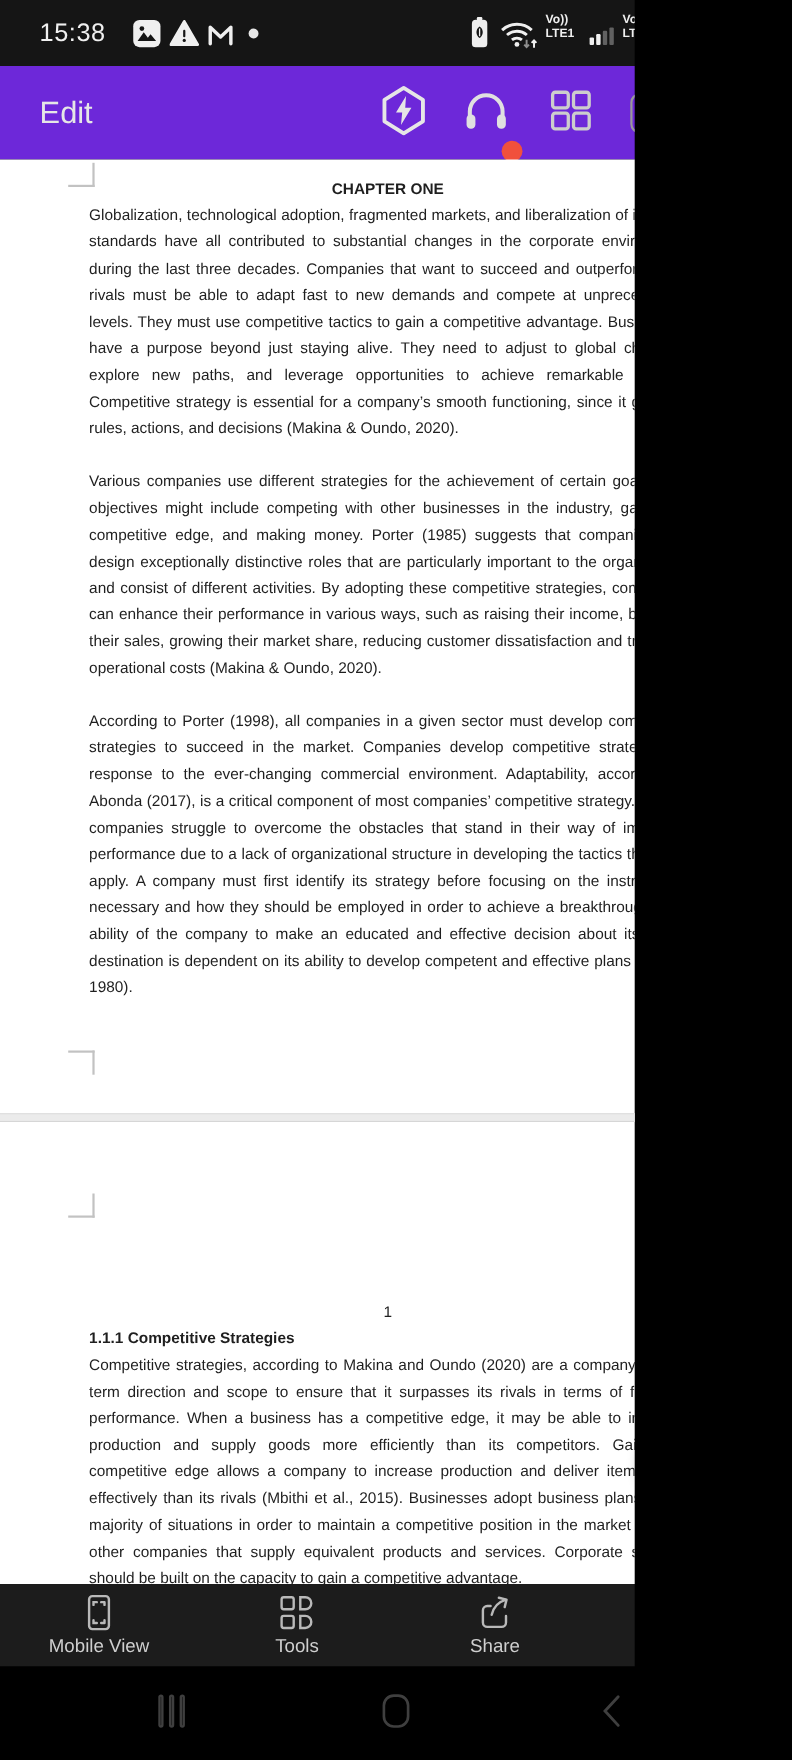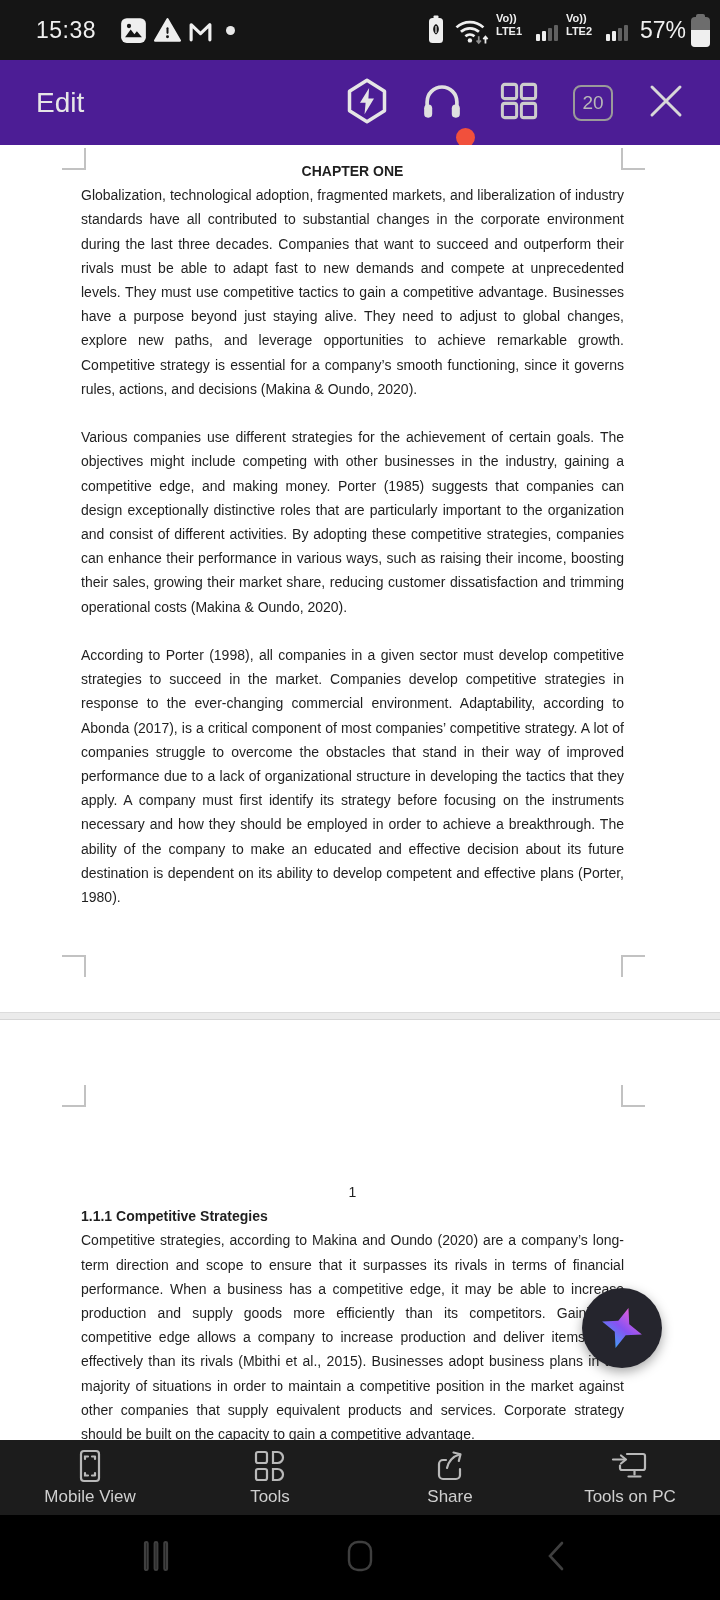--- a/index.html
+++ b/index.html
@@ -1,38 +1,38 @@
 <!DOCTYPE html>
 <html><head>
 <meta charset="utf-8">
 <style>
   * { margin:0; padding:0; box-sizing:border-box; }
   body { background:#000; }
-  .screen { position:relative; width:720px; height:1600px; background:#000;
+  .screen { position:relative; width:577px; height:1600px; background:#000;
             overflow:hidden; font-family:"Liberation Sans", sans-serif; }
 
   
   .status-bar { position:absolute; left:0; top:0; width:720px; height:60px; background:#151515; }
   .sb-time { position:absolute; left:36px; top:50%; transform:translateY(-50%);
              color:#f0f0f0; font-size:23px; letter-spacing:.5px; }
   .sb-notif { position:absolute; top:17px; }
   .sb-dot { position:absolute; width:9px; height:9px; border-radius:50%; background:#e8e8e8; top:26px; left:226px; }
   .sb-pct { position:absolute; right:34px; top:50%; transform:translateY(-50%);
             color:#f0f0f0; font-size:23px; }
   .sim-block { position:absolute; top:12px; color:#efefef; font-size:11px; font-weight:bold;
                line-height:13px; text-align:left; }
   .bars { position:absolute; top:24px; display:flex; align-items:flex-end; gap:2px; height:17px; }
   .bars i { display:block; width:4px; border-radius:1px; }
   .battery { position:absolute; width:19px; height:33px; top:14px; }
   .battery .cap { position:absolute; left:5px; top:0; width:9px; height:4px; background:#6d6d6d; border-radius:2px 2px 0 0; }
   .battery .body { position:absolute; left:0; top:3px; width:19px; height:30px; border-radius:4px; background:#6d6d6d; overflow:hidden; }
   .battery .fill { position:absolute; left:0; bottom:0; width:100%; height:57%; background:#efefef; }
 
   
-  .app-bar { position:absolute; left:0; top:60px; width:720px; height:85px; background:#4c1d95; }
+  .app-bar { position:absolute; left:0; top:60px; width:720px; height:85px; background:#6d28d9; }
   .ab-title { position:absolute; left:36px; top:50%; transform:translateY(-50%);
               color:#e6e6e6; font-size:28px; }
   .ab-icon { position:absolute; top:50%; transform:translate(-50%,-50%); }
   .badge-50 { position:absolute; top:50%; transform:translate(-50%,-50%);
               width:40px; height:36px; border:2px solid #9a9a9a; border-radius:8px;
               color:#b8b8b8; font-size:19px; display:flex; align-items:center; justify-content:center; }
   .red-dot { position:absolute; left:456px; top:68px; width:19px; height:19px; border-radius:50%; background:#f1503c; }
 
   
   .doc-viewport { position:absolute; left:0; top:145px; width:720px; height:1295px;

